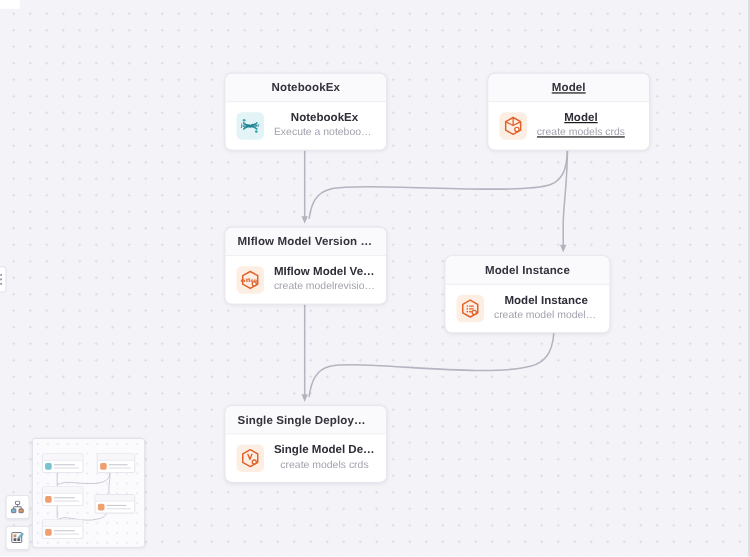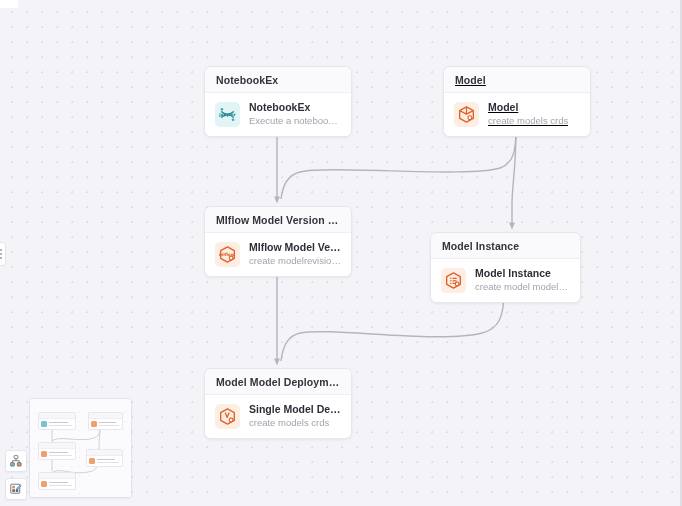--- a/index.html
+++ b/index.html
@@ -32,20 +32,21 @@
   }
 
   
   .node {
     position: absolute;
     background: #ffffff;
     border: 1px solid #e6e6ed;
     border-radius: 7px;
     box-shadow: 0 1px 3px rgba(40,40,70,0.07);
     overflow: hidden;
+    text-align: center;
   }
   .node-header {
     padding: 7px 11px 6px 11px;
     font-size: 10.5px;
     font-weight: bold;
     color: #33333d;
     background: #fafafc;
     border-bottom: 1px solid #ededf2;
     white-space: nowrap;
     overflow: hidden;
@@ -92,21 +93,21 @@
     white-space: nowrap;
     overflow: hidden;
     text-overflow: ellipsis;
     line-height: 12px;
   }
 
   
   #node-notebookex     { left: 204px; top: 66px;  width: 146px; }
   #node-model          { left: 443px; top: 66px;  width: 146px; text-decoration: underline; }
   #node-mlflow         { left: 204px; top: 206px; width: 146px; }
-  #node-modelinstance  { left: 430px; top: 232px; width: 149px; }
+  #node-modelinstance  { left: 404px; top: 232px; width: 149px; }
   #node-deployment     { left: 204px; top: 368px; width: 146px; }
 
   
   #minimap {
     position: absolute;
     left: 29px; bottom: 8px;
     width: 101px; height: 98px;
     background: #ffffff;
     border: 1px solid #e2e2ea;
     border-radius: 4px;
@@ -293,21 +294,21 @@
         </svg>
       </div>
       <div class="node-text">
         <div class="node-title">Model Instance</div>
         <div class="node-sub">create model modelinst...</div>
       </div>
     </div>
   </div>
 
   <div class="node" id="node-deployment">
-    <div class="node-header">Model Model Deployment</div>
+    <div class="node-header">Single Single Deployment</div>
     <div class="node-body">
       <div class="node-icon icon-orange">
         <svg width="19" height="19" viewBox="0 0 24 24">
           <path d="M12 2.3 L20.6 7.1 L20.6 16.9 L12 21.7 L3.4 16.9 L3.4 7.1 Z" stroke="#e0622a" stroke-width="1.7" fill="none" stroke-linejoin="round"></path>
           <path d="M9.3 7.6 L11.6 13.3 L13.9 7.6" stroke="#e0622a" stroke-width="1.6" fill="none" stroke-linecap="round" stroke-linejoin="round"></path>
           <circle cx="16.6" cy="16.4" r="2.3" fill="#ffffff" stroke="#e0622a" stroke-width="1.5"></circle>
         </svg>
       </div>
       <div class="node-text">
         <div class="node-title">Single Model Deploym...</div>

